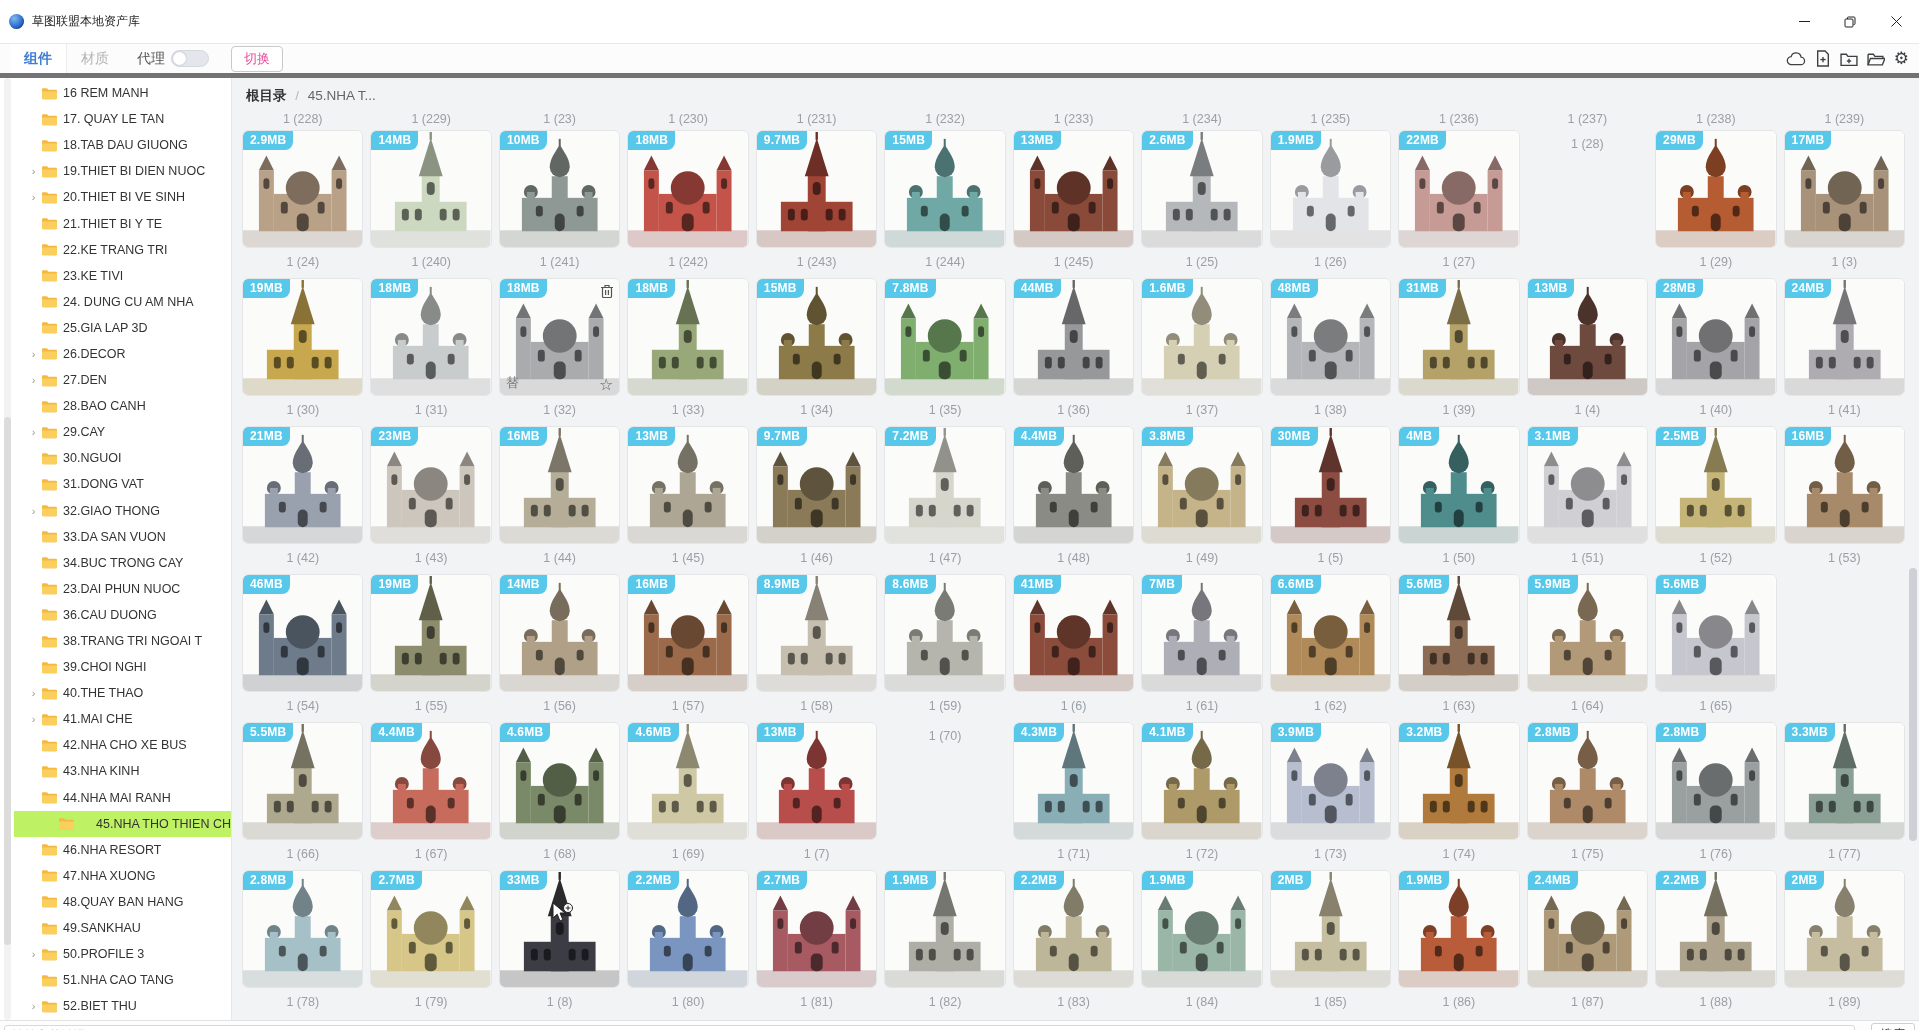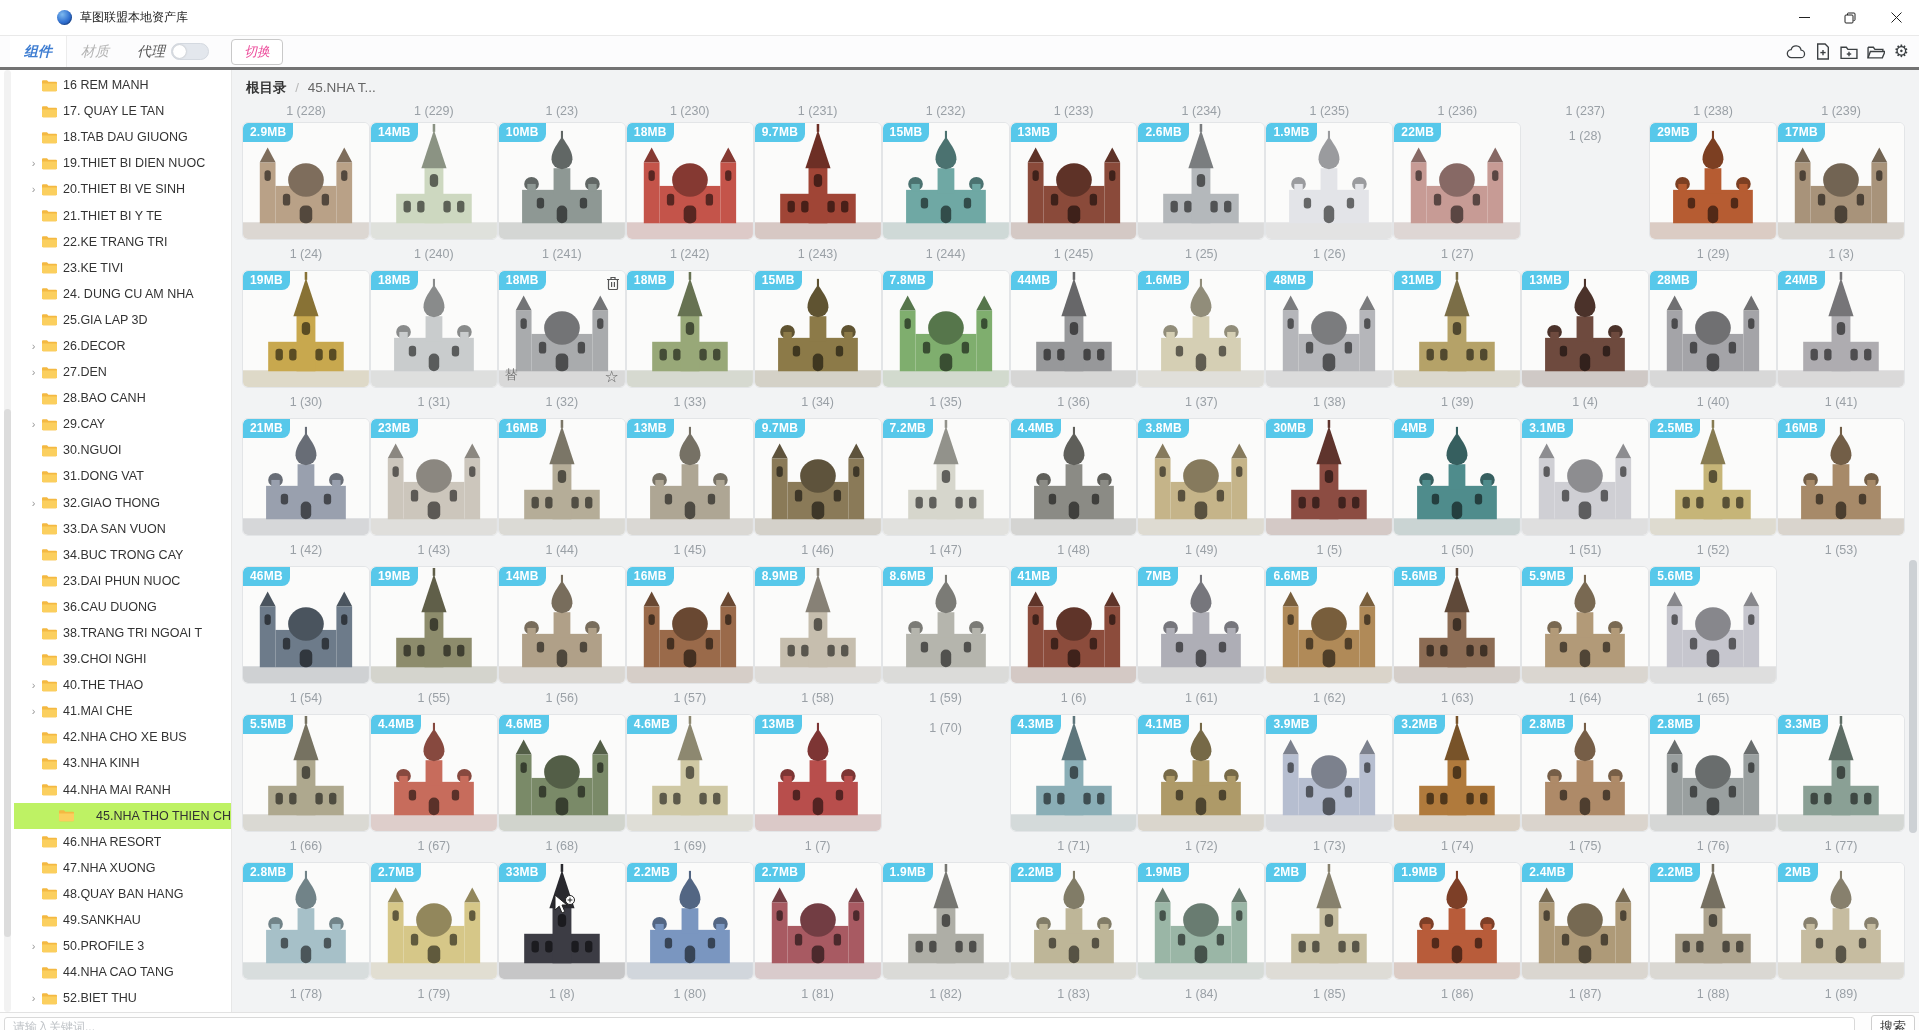--- a/index.html
+++ b/index.html
@@ -1,31 +1,31 @@
 <!DOCTYPE html>
 <html><head>
 <meta charset="utf-8">
 <style>
   * { box-sizing: border-box; margin: 0; padding: 0; }
   html,body { width:1919px; height:1030px; overflow:hidden;
     font-family:"Liberation Sans","DejaVu Sans",sans-serif; background:#fff; color:#333; }
 
   
-  .titlebar { height:36px; display:flex; align-items:center; border-bottom:1px solid #e9e9e9; background:#fff;padding-left:48px; }
+  .titlebar { height:44px; display:flex; align-items:center; border-bottom:1px solid #e9e9e9; background:#fff; }
   .app-icon { width:15px; height:15px; border-radius:50%; margin:0 8px 0 9px;
     background:radial-gradient(circle at 35% 30%, #7db9ef 0%, #2f6fd0 55%, #1c4fa8 100%);
     box-shadow:inset -1px -1px 1px rgba(0,0,0,.25); }
   .win-title { font-size:12px; color:#222; }
   .win-controls { margin-left:auto; display:flex; height:100%; }
   .win-btn { width:46px; height:100%; display:flex; align-items:center; justify-content:center;
     font-size:12px; color:#222; cursor:default; }
   .win-btn svg { display:block; }
 
   
-  .tabbar { height:34px; display:flex; align-items:center; border-bottom:3px solid #737373; background:#fcfcfd; padding:0 10px;font-style:italic; }
+  .tabbar { height:34px; display:flex; align-items:center; border-bottom:5px solid #737373; background:#fcfcfd; padding:0 10px; }
   .tab { font-size:14px; padding:0 14px; height:100%; display:flex; align-items:center; }
   .tab.active { color:#3f7ed2; background:#fff; border-right:1px solid #ececec; font-weight:bold; }
   .tab.dim { color:#b3b3b3; }
   .tab.plain { color:#555; padding-right:6px; }
   .toggle { width:38px; height:17px; border-radius:9px; background:#e3e7ed; border:1px solid #d4d9e0; position:relative; margin-right:14px; }
   .toggle .knob { position:absolute; left:1px; top:1px; width:13px; height:13px; border-radius:50%; background:#fff; box-shadow:0 0 2px rgba(0,0,0,.25); }
   .switch-btn { font-size:13px; color:#ec4899; background:#fff; border:1px solid #c9c9c9; border-radius:4px; padding:3px 12px; margin-left:8px; }
   .tool-icons { margin-left:auto; display:flex; align-items:center; gap:9px; color:#3c4043; }
   .tool-icons .uicon { font-size:17px; line-height:1; font-family:"DejaVu Sans",sans-serif; }
   .tool-icons svg { display:block; }
@@ -41,21 +41,21 @@
   .chev { width:15px; color:#9a9a9a; font-size:11px; flex:none; text-align:center; }
   .folder-ic { flex:none; margin-right:6px; display:block; }
   .tree-label { overflow:hidden; text-overflow:clip; }
 
   .main { flex:1; background:#f2f3f4; position:relative; overflow:hidden; padding:0 0 0 4px; }
   .breadcrumb { padding:9px 12px 5px 10px; font-size:13.5px; }
   .bc-root { font-weight:bold; color:#333; }
   .bc-sep { color:#b9b9b9; margin:0 5px; }
   .bc-cur { color:#666; }
 
-  .grid-row { display:grid; grid-template-columns:repeat(13,1fr); column-gap:0; padding:0 14px 0 6px; }
+  .grid-row { display:grid; grid-template-columns:repeat(13,1fr); column-gap:7px; padding:0 14px 0 6px; }
   .labels-only { margin-bottom:2px; }
   .asset-row { margin-bottom:7px; }
   .cell-label { text-align:center; font-size:12.5px; color:#9aa0a6; height:18px; line-height:18px; }
   .cell { display:flex; flex-direction:column; }
   .thumb { position:relative; height:118px; background:#fff; border:1px solid #e3e5e7; border-radius:6px; overflow:hidden; }
   .thumb svg.art { position:absolute; inset:0; width:100%; height:100%; }
   .badge { position:absolute; top:0; left:0; background:rgba(78,197,233,.95); color:#fff;
     font-size:12px; font-weight:bold; padding:2px 7px 3px; border-radius:5px 0 8px 0; letter-spacing:.2px; }
   .ov-trash { position:absolute; top:4px; right:5px; }
   .ov-alt { position:absolute; left:6px; bottom:3px; font-size:13px; color:#777; }
@@ -404,21 +404,21 @@
   <path d="M1 4.4h15V11a1.2 1.2 0 0 1-1.2 1.2H2.2A1.2 1.2 0 0 1 1 11z" fill="#fbcf5e"></path>
           </svg>
           <span class="tree-label">50.PROFILE 3</span>
         </div>
         <div class="tree-row">
           <span class="chev"></span>
           <svg class="folder-ic" width="16" height="13" viewBox="0 0 16 13">
   <path d="M1 2.2A1 1 0 0 1 2 1.2h4l1.4 1.6H15a1 1 0 0 1 1 1V11a1.2 1.2 0 0 1-1.2 1.2H2.2A1.2 1.2 0 0 1 1 11z" fill="#f4b942"></path>
   <path d="M1 4.4h15V11a1.2 1.2 0 0 1-1.2 1.2H2.2A1.2 1.2 0 0 1 1 11z" fill="#fbcf5e"></path>
           </svg>
-          <span class="tree-label">44.NHA CAO TANG</span>
+          <span class="tree-label">51.NHA CAO TANG</span>
         </div>
         <div class="tree-row">
           <span class="chev">›</span>
           <svg class="folder-ic" width="16" height="13" viewBox="0 0 16 13">
   <path d="M1 2.2A1 1 0 0 1 2 1.2h4l1.4 1.6H15a1 1 0 0 1 1 1V11a1.2 1.2 0 0 1-1.2 1.2H2.2A1.2 1.2 0 0 1 1 11z" fill="#f4b942"></path>
   <path d="M1 4.4h15V11a1.2 1.2 0 0 1-1.2 1.2H2.2A1.2 1.2 0 0 1 1 11z" fill="#fbcf5e"></path>
           </svg>
           <span class="tree-label">52.BIET THU</span>
         </div>
       </div>

